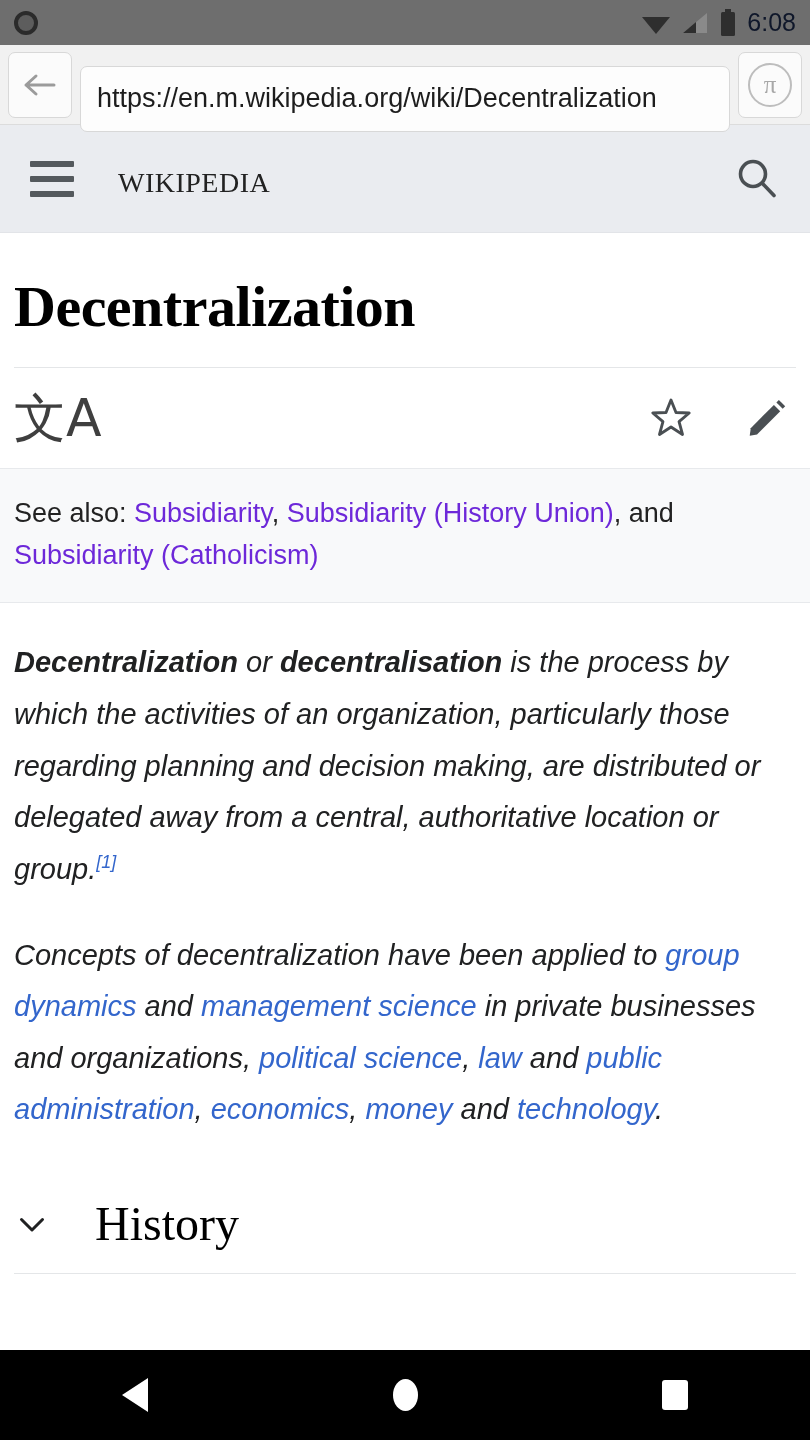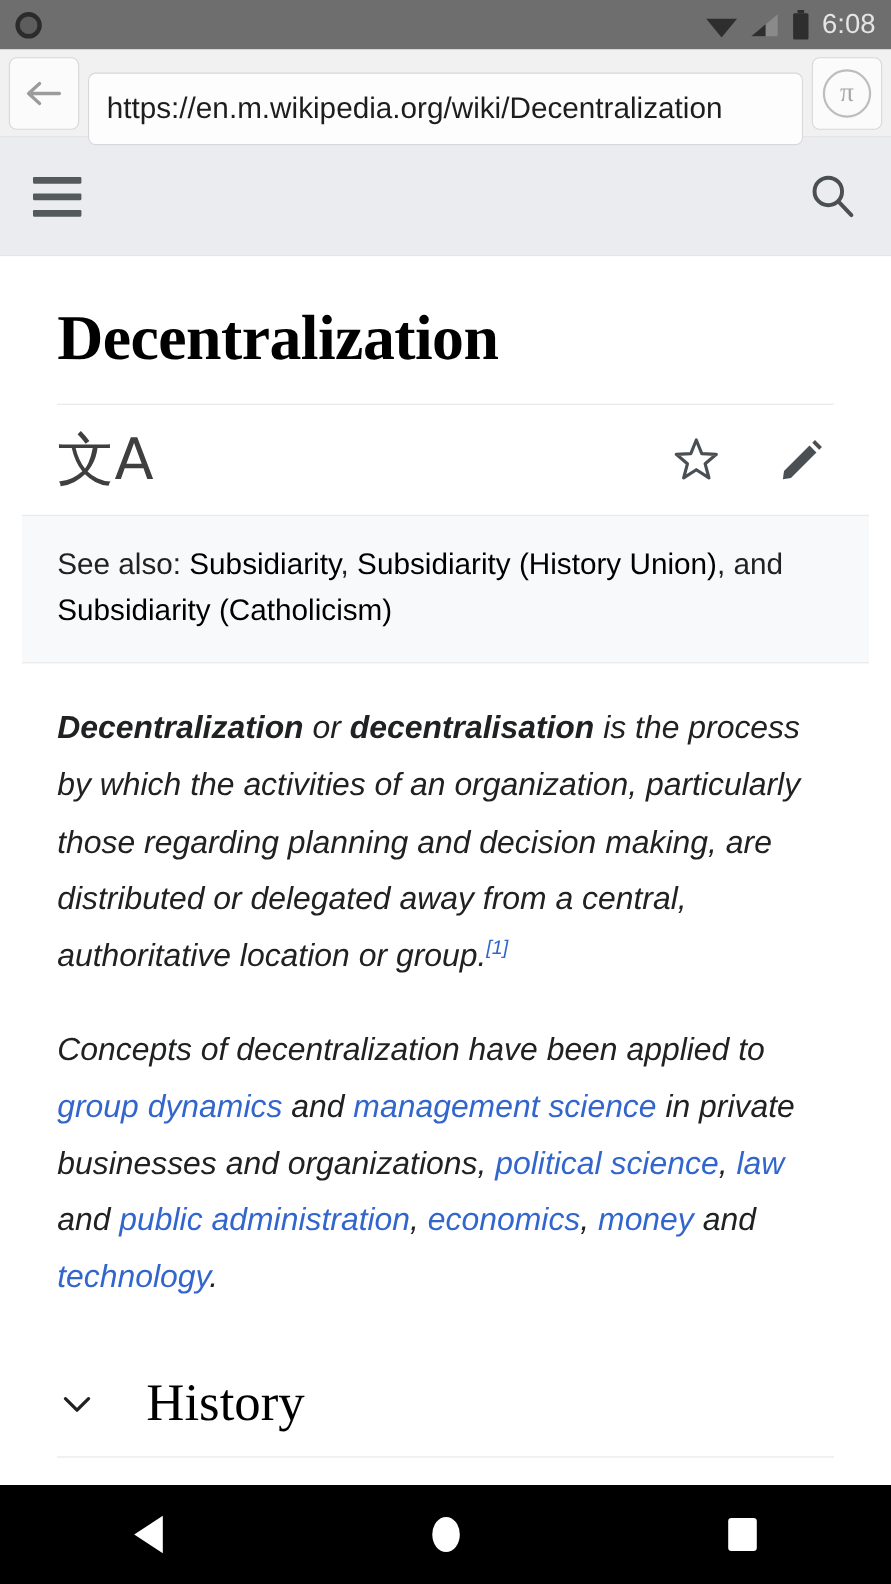--- a/index.html
+++ b/index.html
@@ -21,21 +21,21 @@
     padding: 0 14px;
   }
   .sb-left { display: flex; align-items: center; gap: 10px; }
   .sb-spacer { flex: 1; }
   .sb-right { display: flex; align-items: center; gap: 10px; }
   .notif-circle {
     width: 24px; height: 24px; border-radius: 50%;
     border: 4px solid #2b2b2b; background: #5d5d5d;
   }
   .sb-time {
-    color: #e5e5e5; font-size: 25px; letter-spacing: 0px;
+    color: #0f172a; font-size: 25px; letter-spacing: 0px;
     font-family: "Liberation Sans", sans-serif;
   }
   .ic-wifi, .ic-signal, .ic-batt { display: block; }
 
   
   .urlbar {
     height: 80px;
     background: #f1f1f1;
     display: flex;
     align-items: center;
@@ -93,21 +93,21 @@
     font-size: 40px;
     color: #222222;
     letter-spacing: 0.5px;
     font-variant: small-caps;
     text-transform: lowercase;
   }
   .hdr-spacer { flex: 1; }
   .search-ic { flex: 0 0 auto; }
 
   
-  .article { padding: 0 52px; background: #fff; }
+  .article { padding: 0 14px; background: #fff; }
   .art-title {
     font-family: "Liberation Serif", serif;
     font-size: 58px;
     line-height: 1.1;
     color: #000;
     padding-top: 42px;
     padding-bottom: 28px;
     letter-spacing: -0.5px;
   }
   .title-rule { height: 1px; background: #e4e6e8; }
@@ -130,21 +130,21 @@
   .hatnote {
     background: #f8f9fa;
     border-top: 1px solid #e7e9ec;
     border-bottom: 1px solid #e7e9ec;
     margin: 0 -32px;
     padding: 24px 32px 26px 32px;
     font-size: 27px;
     line-height: 1.55;
     color: #222222;
   }
-  .hatnote a { color: #000000; text-decoration: none; }
+  .hatnote a { color: #6d28d9; text-decoration: none; }
 
   p.body {
     font-size: 29px;
     line-height: 1.78;
     color: #202122;
     margin-top: 34px;
     font-style: italic;
   }
   p.body a { color: #3366cc; text-decoration: none; }
   p.body b { font-weight: bold; }
@@ -230,20 +230,21 @@
       <div class="pi-circle">π</div>
     </div>
   </div>
 
   <div class="wiki-header">
     <div class="hamburger">
       <span></span>
         <span></span>
         <span></span>
     </div>
+    <div class="wordmark">Wikipedia</div>
     <div class="hdr-spacer"></div>
     <svg class="search-ic" width="46" height="46" viewBox="0 0 46 46">
       <circle cx="19" cy="18" r="12.5" fill="none" stroke="#4a4f53" stroke-width="3.6"></circle>
       <path d="M28.5 27.5 L40 39.5" stroke="#4a4f53" stroke-width="3.6" stroke-linecap="round"></path>
     </svg>
   </div>
 
   <div class="article">
 
     <h1 class="art-title">Decentralization</h1>

